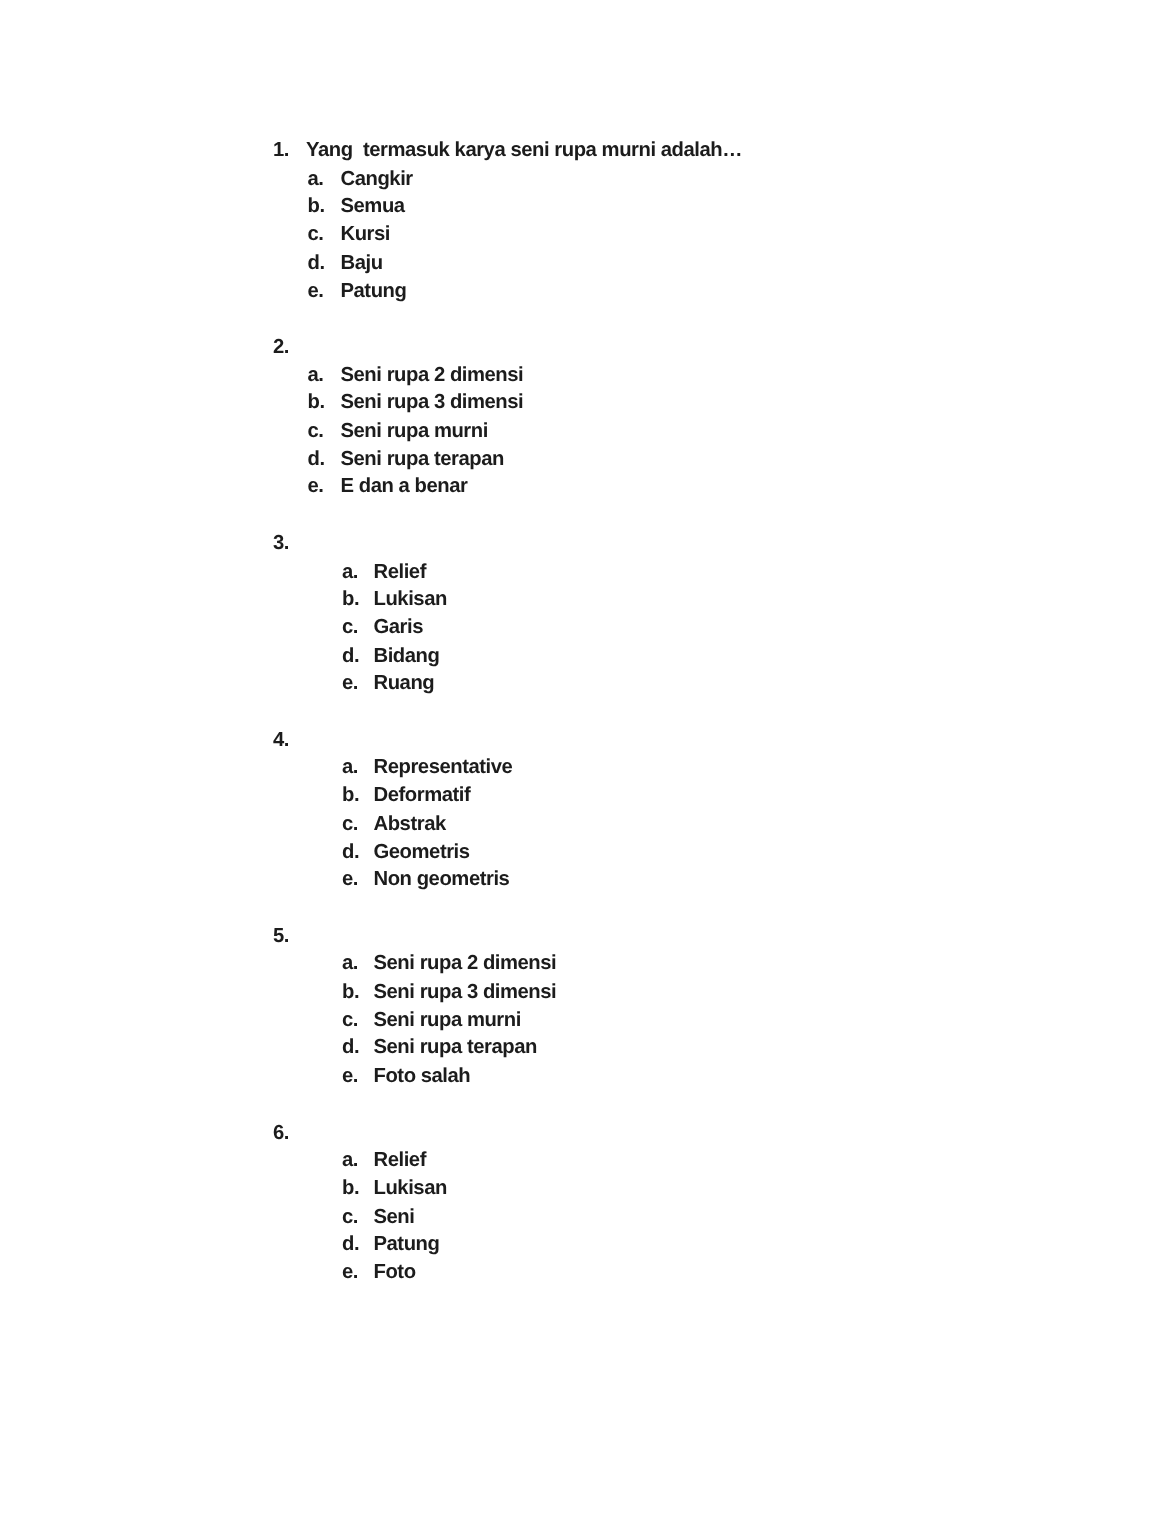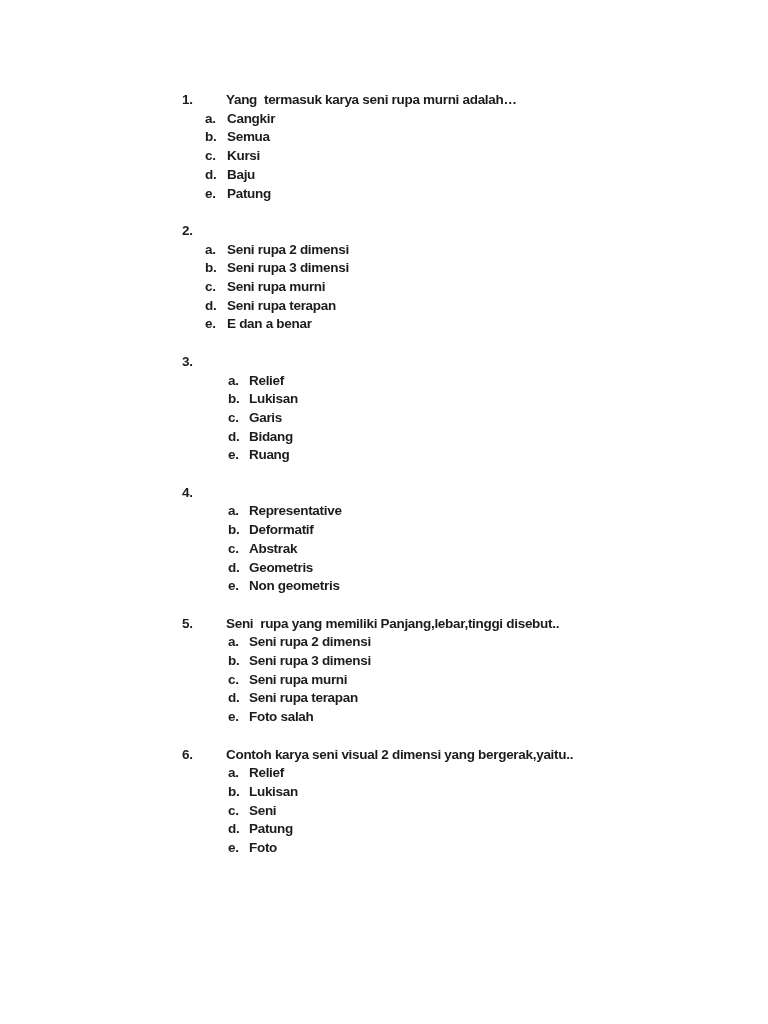--- a/index.html
+++ b/index.html
@@ -28,21 +28,20 @@
   }
   .q-line {
     display: flex;
     margin-left: 182px;
   }
   .q-num {
     flex: 0 0 22px;
   }
   .q-text {
     white-space: pre-wrap;
-    margin-left: 22px;
   }
   .opt-line {
     display: flex;
   }
   .opt-line.narrow { margin-left: 205px; }
   .opt-line.wide   { margin-left: 228px; }
   .opt-letter {
     flex: 0 0 22px;
   }
   .opt-line.wide .opt-letter {
@@ -154,21 +153,20 @@
           <span class="opt-text">Geometris</span>
         </div>
         <div class="opt-line wide">
           <span class="opt-letter">e.</span>
           <span class="opt-text">Non geometris</span>
         </div>
       </div>
       <div class="question-block">
         <div class="q-line">
           <span class="q-num">5.</span>
-          <span class="q-text">Seni  rupa yang memiliki Panjang,lebar,tinggi disebut..</span>
         </div>
         <div class="opt-line wide">
           <span class="opt-letter">a.</span>
           <span class="opt-text">Seni rupa 2 dimensi</span>
         </div>
         <div class="opt-line wide">
           <span class="opt-letter">b.</span>
           <span class="opt-text">Seni rupa 3 dimensi</span>
         </div>
         <div class="opt-line wide">
@@ -180,21 +178,20 @@
           <span class="opt-text">Seni rupa terapan</span>
         </div>
         <div class="opt-line wide">
           <span class="opt-letter">e.</span>
           <span class="opt-text">Foto salah</span>
         </div>
       </div>
       <div class="question-block">
         <div class="q-line">
           <span class="q-num">6.</span>
-          <span class="q-text">Contoh karya seni visual 2 dimensi yang bergerak,yaitu..</span>
         </div>
         <div class="opt-line wide">
           <span class="opt-letter">a.</span>
           <span class="opt-text">Relief</span>
         </div>
         <div class="opt-line wide">
           <span class="opt-letter">b.</span>
           <span class="opt-text">Lukisan</span>
         </div>
         <div class="opt-line wide">

